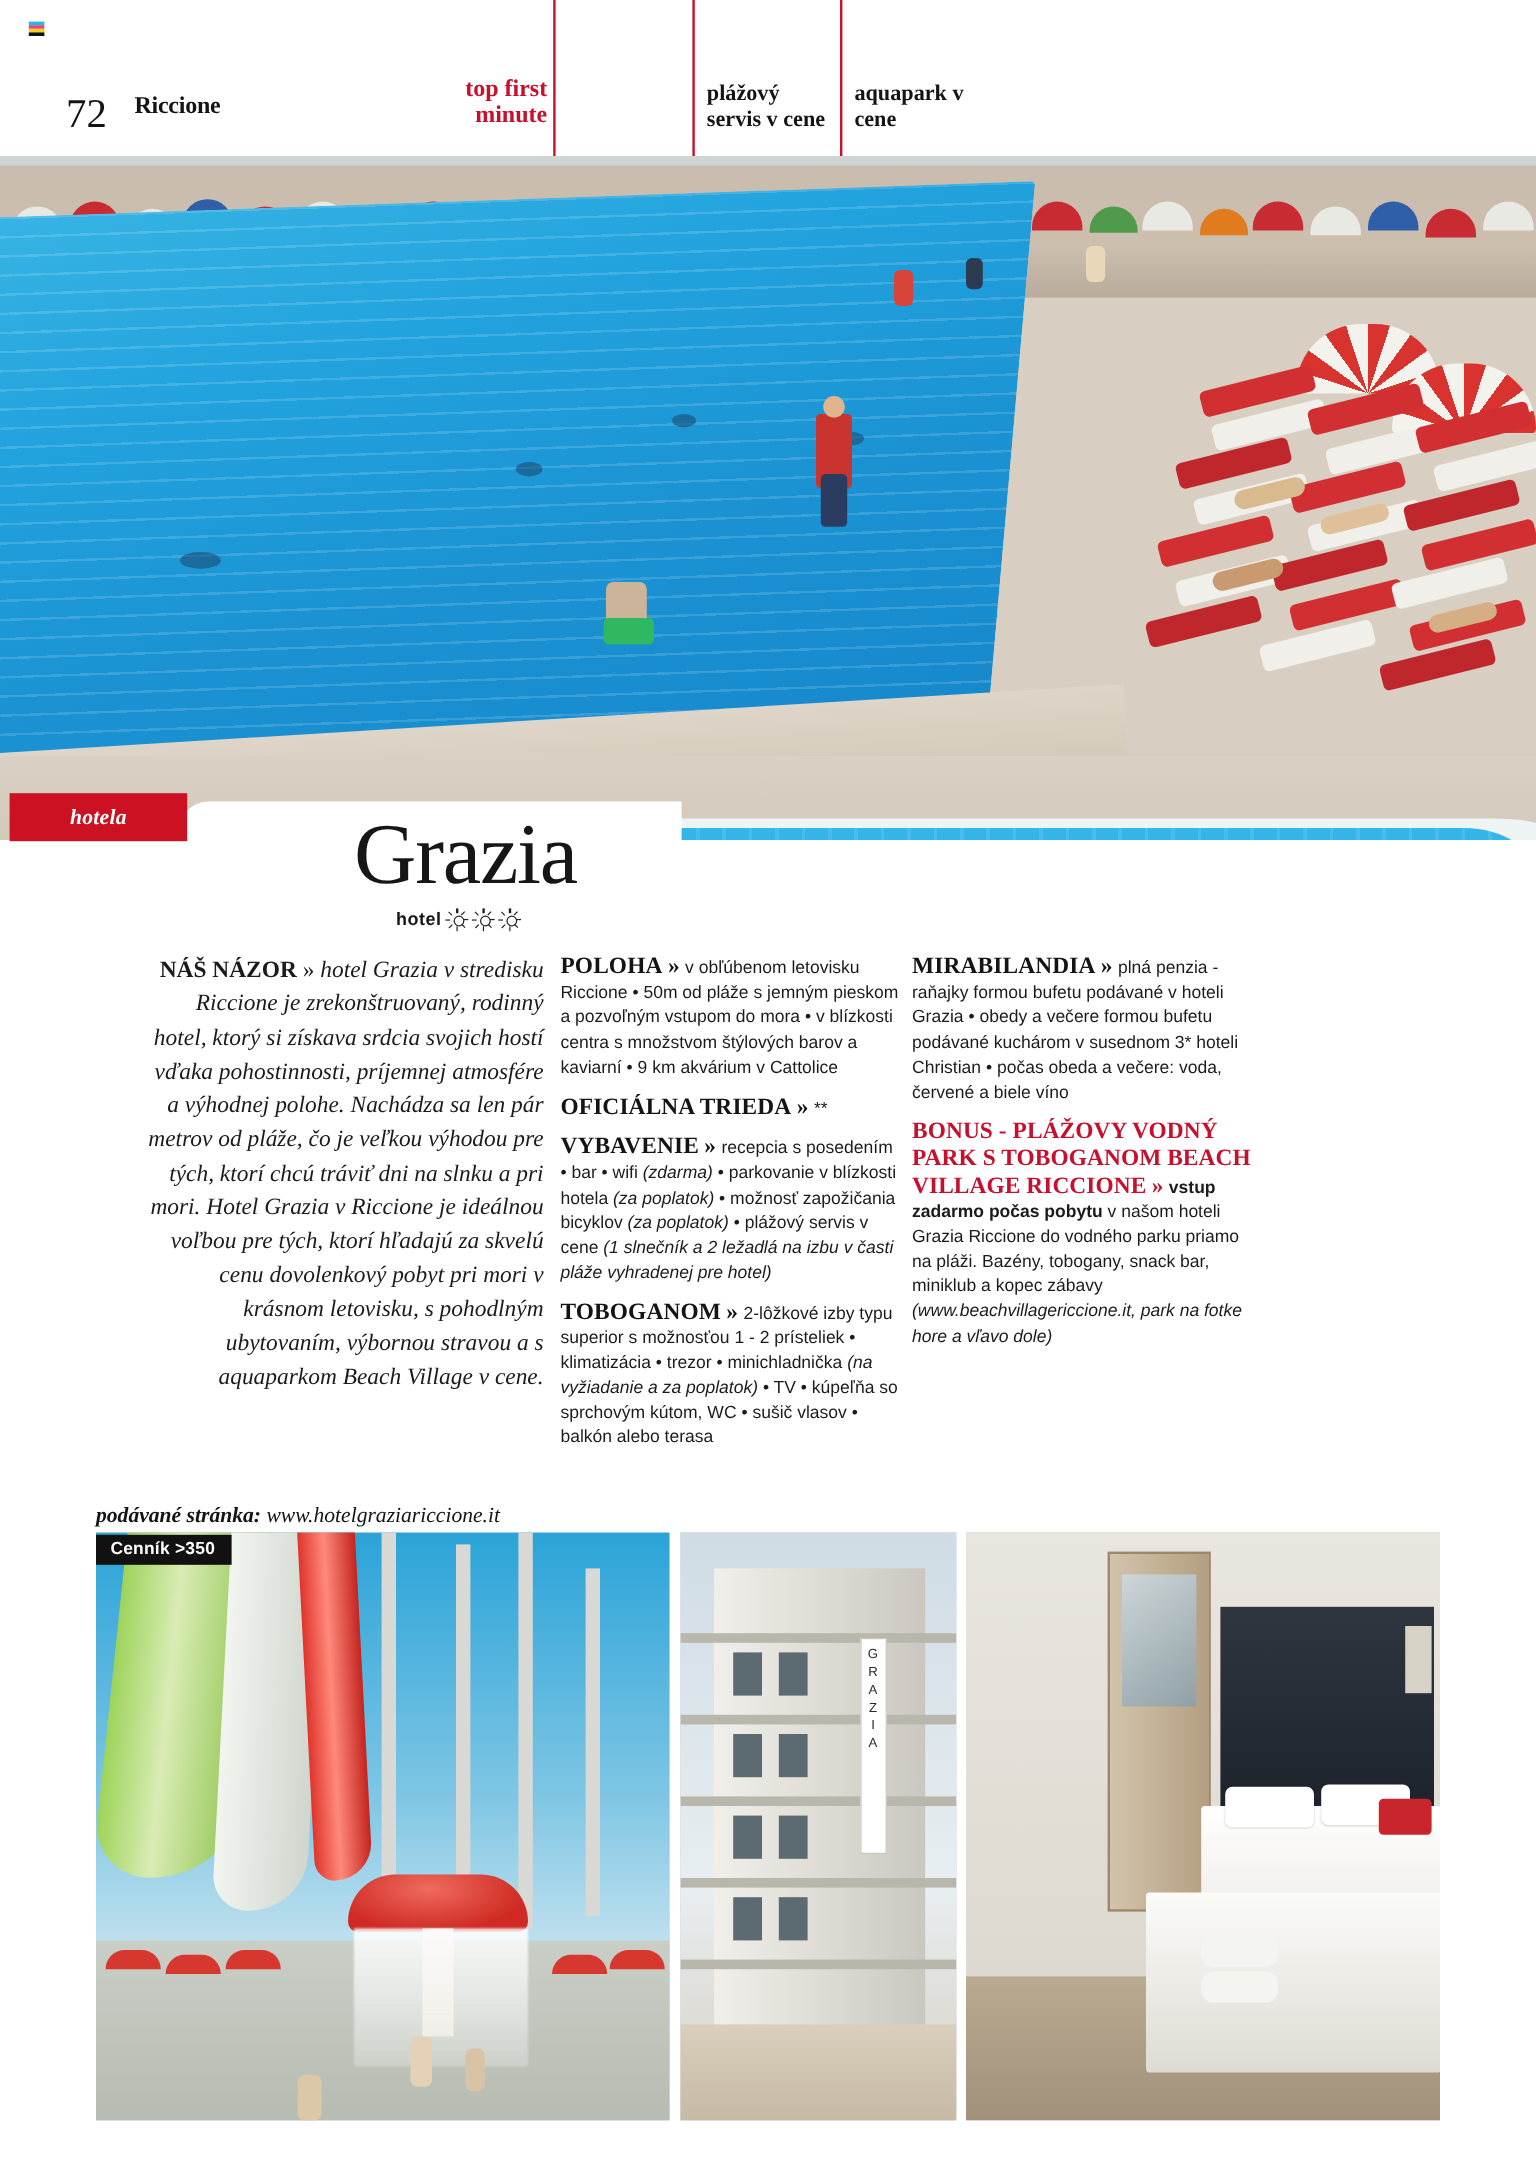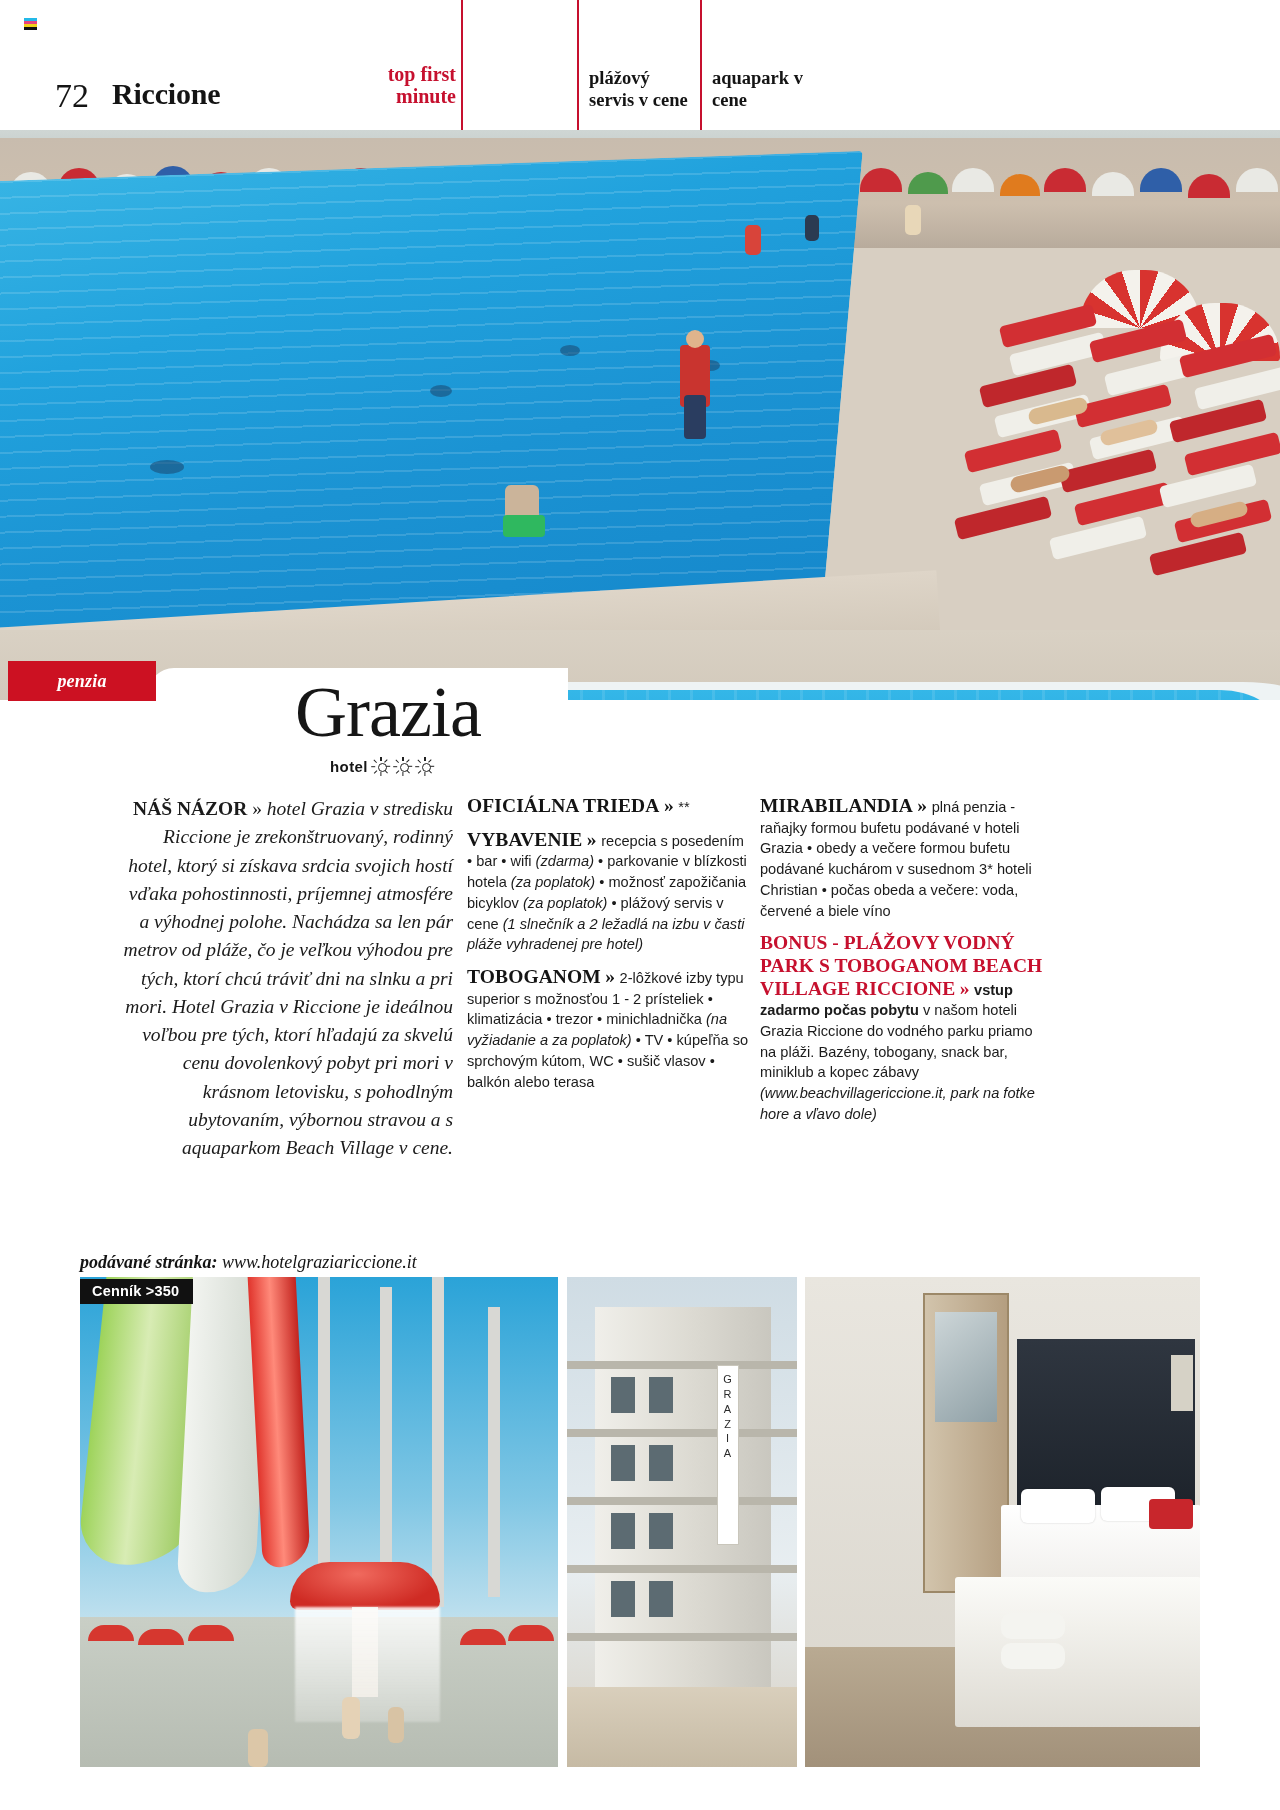--- a/index.html
+++ b/index.html
@@ -27,21 +27,21 @@
   .cm4 { background:#111; }
 
   .page-num {
     position:absolute; left:55px; top:77px;
     font-family:"Liberation Serif", serif;
     font-size:34px; font-weight:400; color:#141414; letter-spacing:0px;
   }
   .dest-name {
     position:absolute; left:112px; top:77px;
     font-family:"Liberation Serif", serif;
-    font-size:30px; font-weight:bold; color:#141414; letter-spacing:-0.2px;
+    font-size:20px; font-weight:bold; color:#141414; letter-spacing:-0.2px;
   }
 
   .vline { position:absolute; top:0; width:2px; background:#c6102e; }
   .vl1 { left:461px; height:130px; }
   .vl2 { left:577px; height:130px; }
   .vl3 { left:700px; height:130px; }
 
   .tfm {
     position:absolute; left:348px; top:63px; width:108px;
     text-align:right;
@@ -423,21 +423,21 @@
       <div class="person" style="left:168px; top:128px; width:60px; height:16px; background:#d9b98e; border-radius:8px; transform:rotate(-14deg);"></div>
       <div class="person" style="left:150px; top:196px; width:60px; height:16px; background:#c99a70; border-radius:8px; transform:rotate(-14deg);"></div>
       <div class="person" style="left:240px; top:150px; width:58px; height:15px; background:#e0c09a; border-radius:8px; transform:rotate(-14deg);"></div>
       <div class="person" style="left:330px; top:232px; width:58px; height:15px; background:#d6ae84; border-radius:8px; transform:rotate(-14deg);"></div>
     </div>
   </div>
 
   <div class="title-panel"></div>
   <div class="title-panel2"></div>
 
-  <div class="novinka">penzia</div>
+  <div class="novinka">hotela</div>
 
   <div class="hotel-title">Grazia</div>
 
   <div class="hotel-class">
     <span class="lbl">hotel</span>
     <span class="sun">
       <i style="transform:rotate(0deg)"></i>
         <i style="transform:rotate(45deg)"></i>
         <i style="transform:rotate(90deg)"></i>
         <i style="transform:rotate(135deg)"></i>
@@ -471,20 +471,25 @@
   <div class="cols">
 
     <div class="col-quote">
       <b>NÁŠ NÁZOR</b>
       <span class="gl">»</span>
       <span>hotel Grazia v stredisku Riccione je zrekonštruovaný, rodinný hotel, ktorý si získava srdcia svojich hostí vďaka pohostinnosti, príjemnej atmosfére a výhodnej polohe. Nachádza sa len pár metrov od pláže, čo je veľkou výhodou pre tých, ktorí chcú tráviť dni na slnku a pri mori. Hotel Grazia v Riccione je ideálnou voľbou pre tých, ktorí hľadajú za skvelú cenu dovolenkový pobyt pri mori v krásnom letovisku, s pohodlným ubytovaním, výbornou stravou a s aquaparkom Beach Village v cene.</span>
     </div>
 
     <div class="col-mid">
 
+      <div class="sec-block">
+        <span class="sec-h">POLOHA</span>
+        <span class="sec-h arrow">»</span>
+        <span class="sec-p">v obľúbenom letovisku Riccione • 50m od pláže s jemným pieskom a pozvoľným vstupom do mora • v blízkosti centra s množstvom štýlových barov a kaviarní • 9 km akvárium v Cattolice</span>
+      </div>
 
       <div class="sec-block">
         <span class="sec-h">OFICIÁLNA TRIEDA</span>
         <span class="sec-h arrow">»</span>
         <span class="sec-p">**</span>
       </div>
 
       <div class="sec-block">
         <span class="sec-h">VYBAVENIE</span>
         <span class="sec-h arrow">»</span>

